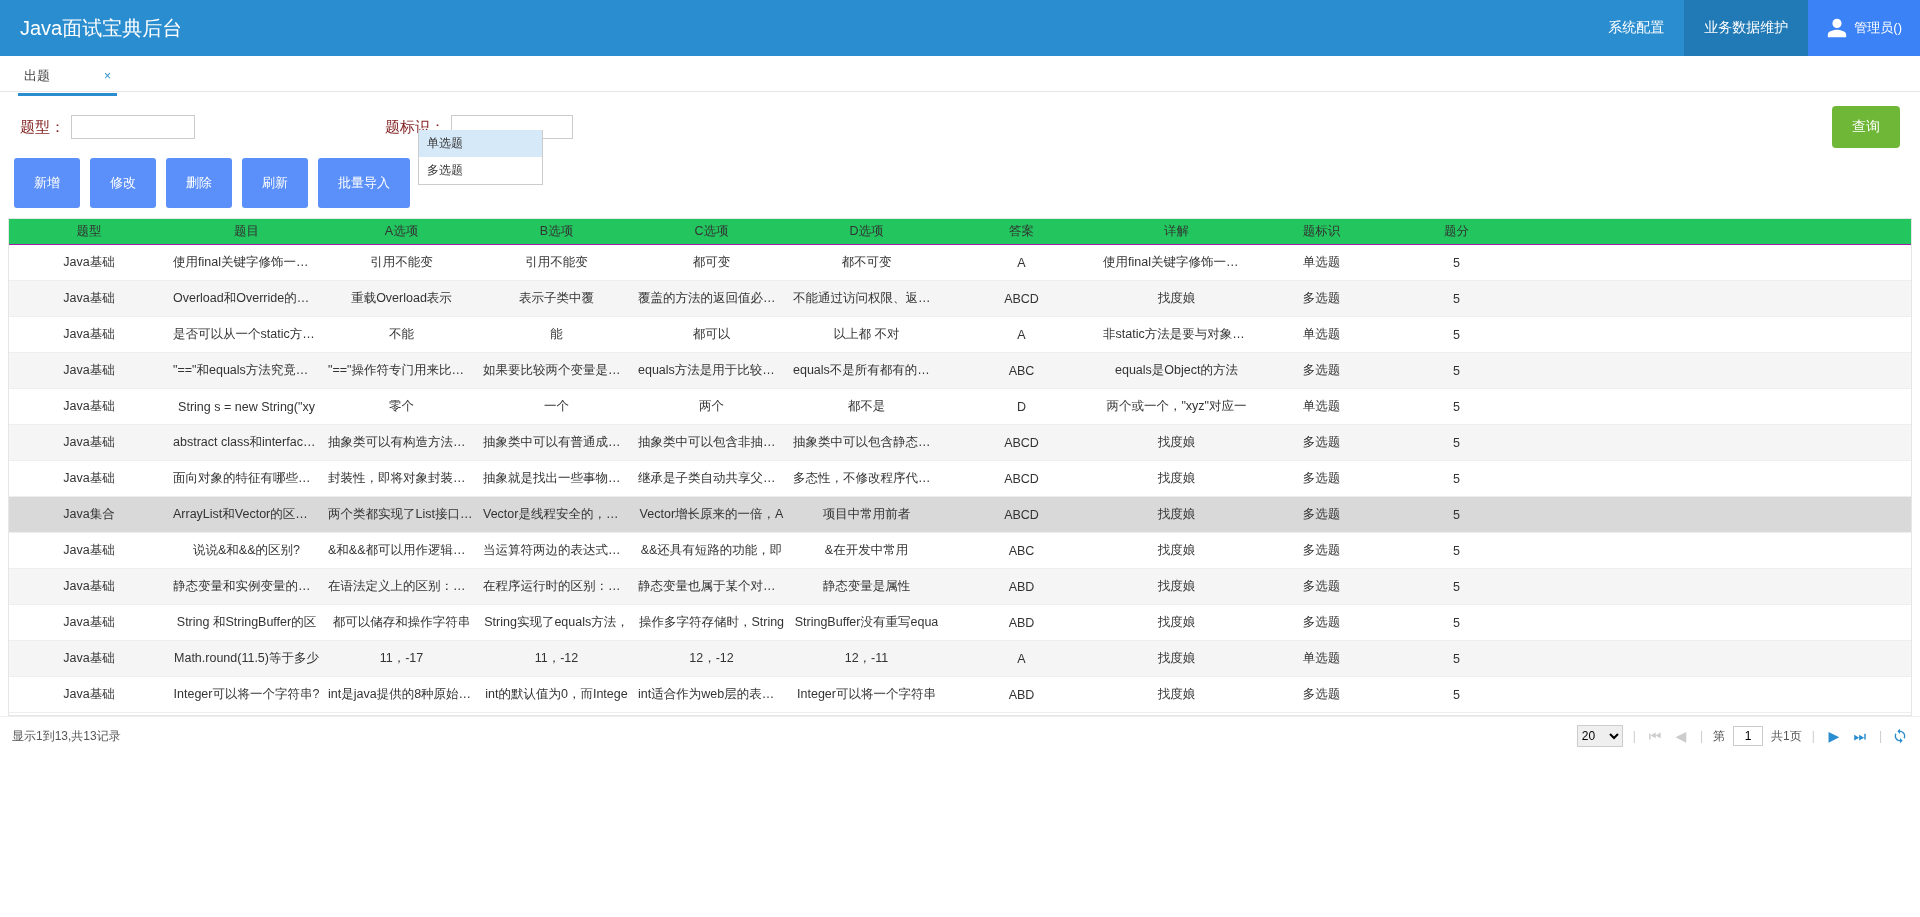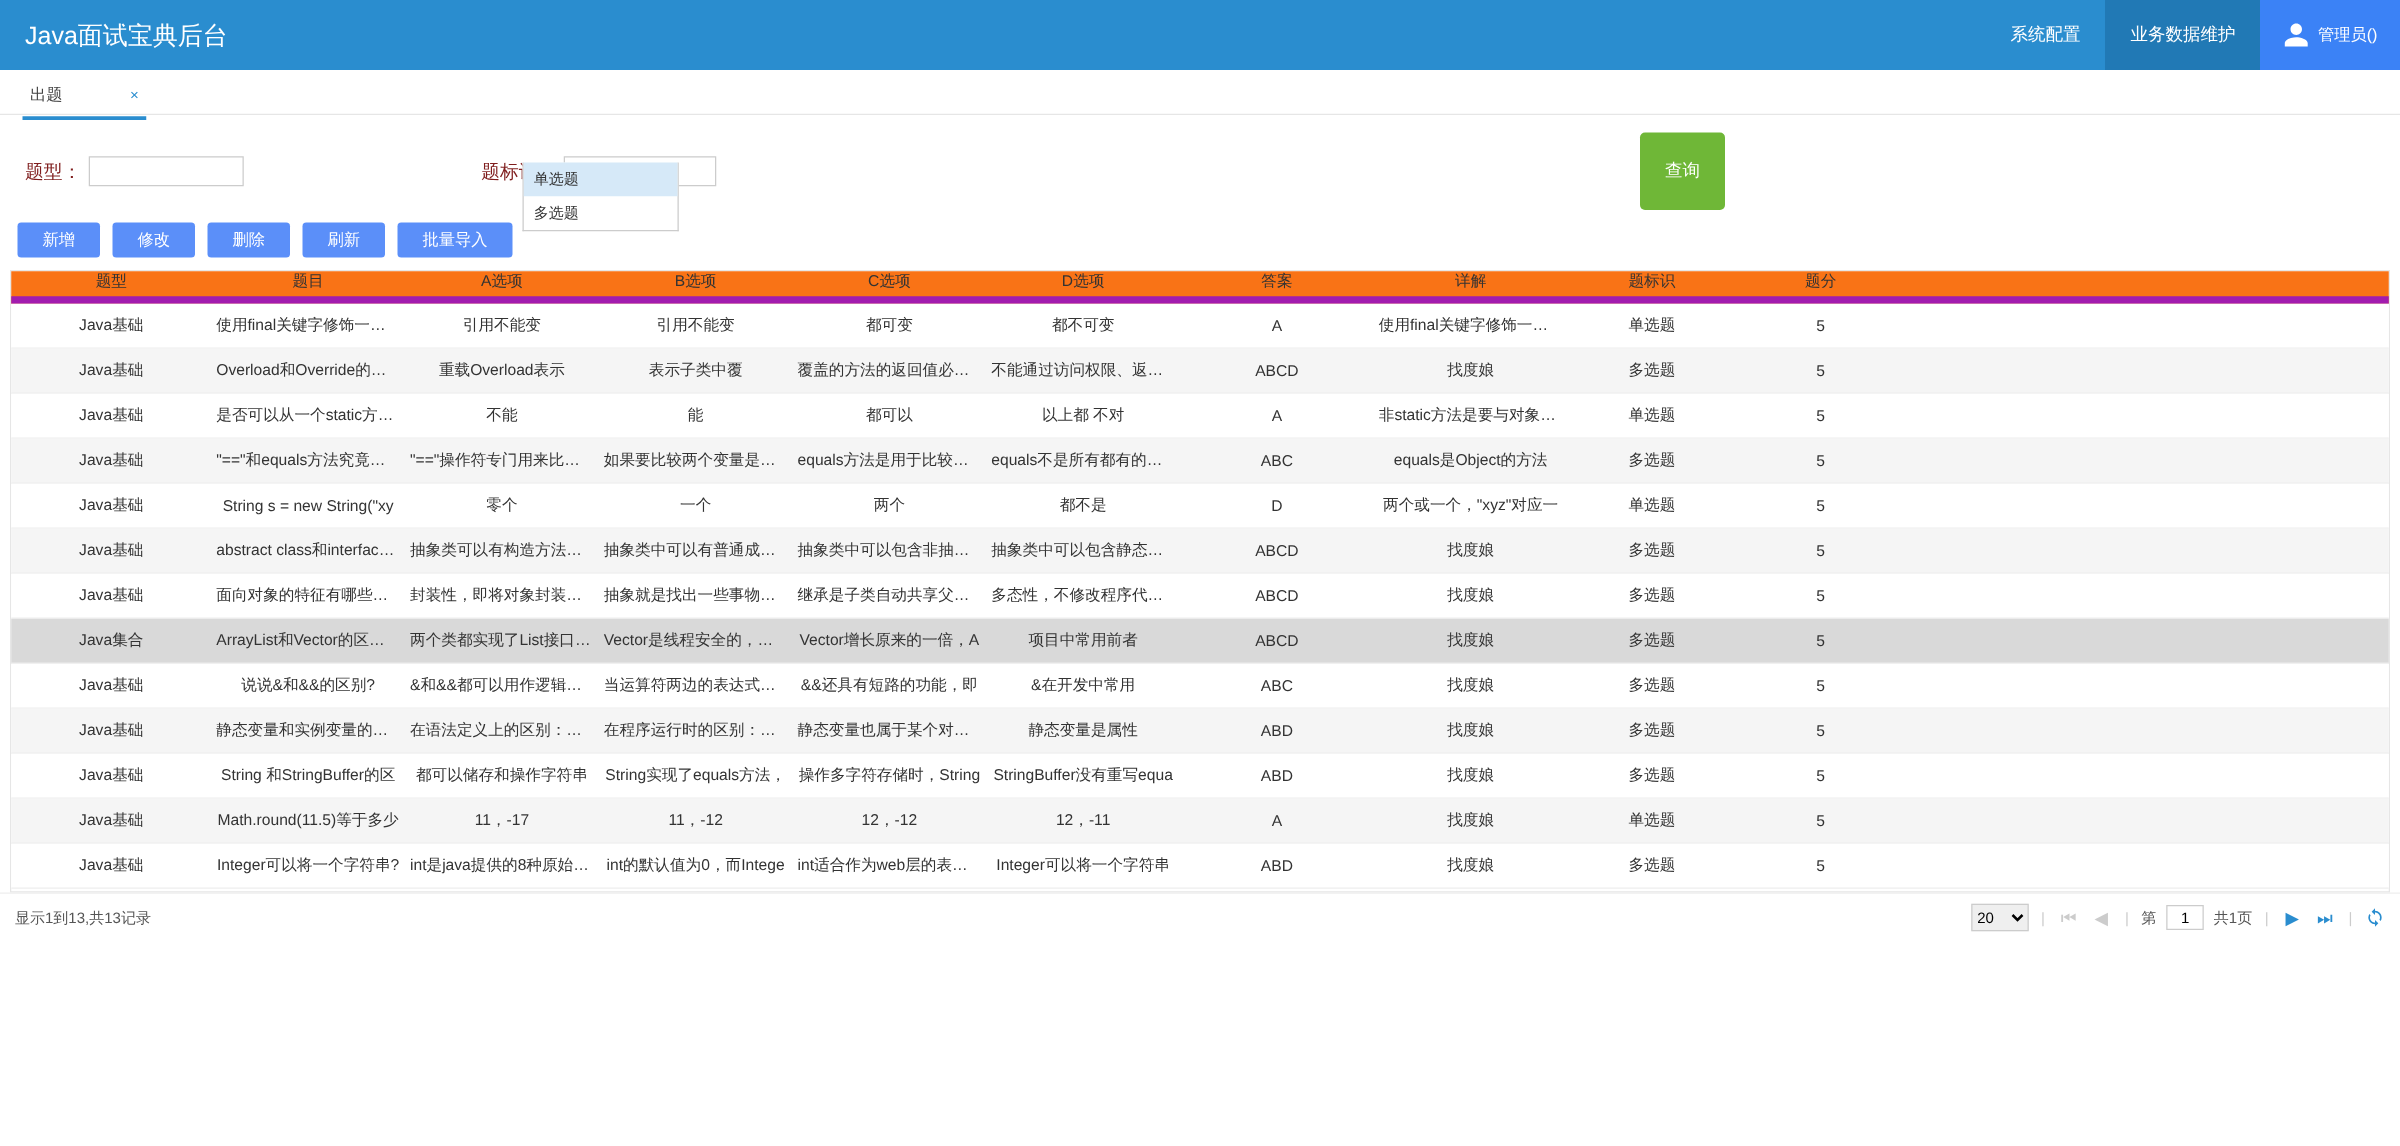--- a/index.html
+++ b/index.html
@@ -14,25 +14,25 @@
   .tabs { display:flex; align-items:center; padding: 10px 18px 0; border-bottom: 1px solid #e6e6e6; height:36px; }
   .tab { display:flex; align-items:center; padding: 6px 6px 8px; border-bottom:3px solid #2A8DCF; color:#444; font-size:13px;gap:44px; }
   .tab-close { color:#2A8DCF; margin-left:10px; cursor:pointer; font-size:12px;}
   .filter-row { display:flex; align-items:center; padding: 14px 20px 10px; gap:0; position:relative; }
   .filter-label { font-size:15px; color:#7f1d1d; margin-right:6px; }
   .filter-input { height:24px; width:124px; border:1px solid #ccc; margin-right: 190px; font-size:13px; padding:0 4px;}
   .filter-input.wide { width:122px;}
   .suggest-box { position:absolute; top:38px; left:418px; width:125px; background:#fff; border:1px solid #ccc; border-top:none; z-index:5; }
   .suggest-item { padding:5px 8px; font-size:12px; cursor:pointer; }
   .suggest-item.hover { background:#d6e9f8; }
-  .query-btn { background:#6FB737; color:#fff; border:none; border-radius:4px; padding:22px 20px; font-size:14px; cursor:pointer; margin-left:auto; margin-right:520px;}
+  .query-btn { background:#6FB737; color:#fff; border:none; border-radius:4px; padding:12px 20px; font-size:14px; cursor:pointer; margin-left:auto; }
   .action-row { display:flex; gap:10px; padding:0 14px 6px; }
-  .action-btn { background:#5B8FF9; color:#fff; border:none; border-radius:3px; padding:5px 20px; font-size:13px; cursor:pointer; }
+  .action-btn { background:#5B8FF9; color:#fff; border:none; border-radius:3px; padding:16px 20px; font-size:13px; cursor:pointer; }
   .table-wrap { margin: 4px 8px 0; border:1px solid #e6e6e6; }
-  .grid-header { display:flex; background:#f97316; border-bottom:6px solid #a21caf; height:26px; }
+  .grid-header { display:flex; background:#22c55e; border-bottom:1px solid #a21caf; height:26px; align-items:center; }
   .cell { overflow:hidden; white-space:nowrap; text-overflow:ellipsis; text-align:center; padding:0 4px; font-size:12.5px;}
   .grid-row { display:flex; border-bottom:1px solid #eee; height:36px; align-items:center; }
   .grid-row:nth-child(odd){ background:#fff;}
   .grid-row:nth-child(even){ background:#f5f5f5;}
   .grid-row.hovered{ background:#d9d9d9;}
   .col0{width:160px;} .col1{width:155px;} .col2{width:155px;} .col3{width:155px;} .col4{width:155px;} .col5{width:155px;} .col6{width:155px;} .col7{width:155px;} .col8{width:135px;} .col9{width:135px;}
   .grid-body{ min-height:470px;}
   .footer { display:flex; align-items:center; padding:8px 12px; font-size:12px; color:#555; border-top:1px solid #eee;}
   .footer-right{ margin-left:auto; display:flex; align-items:center; gap:8px;}
   .pg-select{ height:22px; border:1px solid #ccc; font-size:12px; width:46px;}

